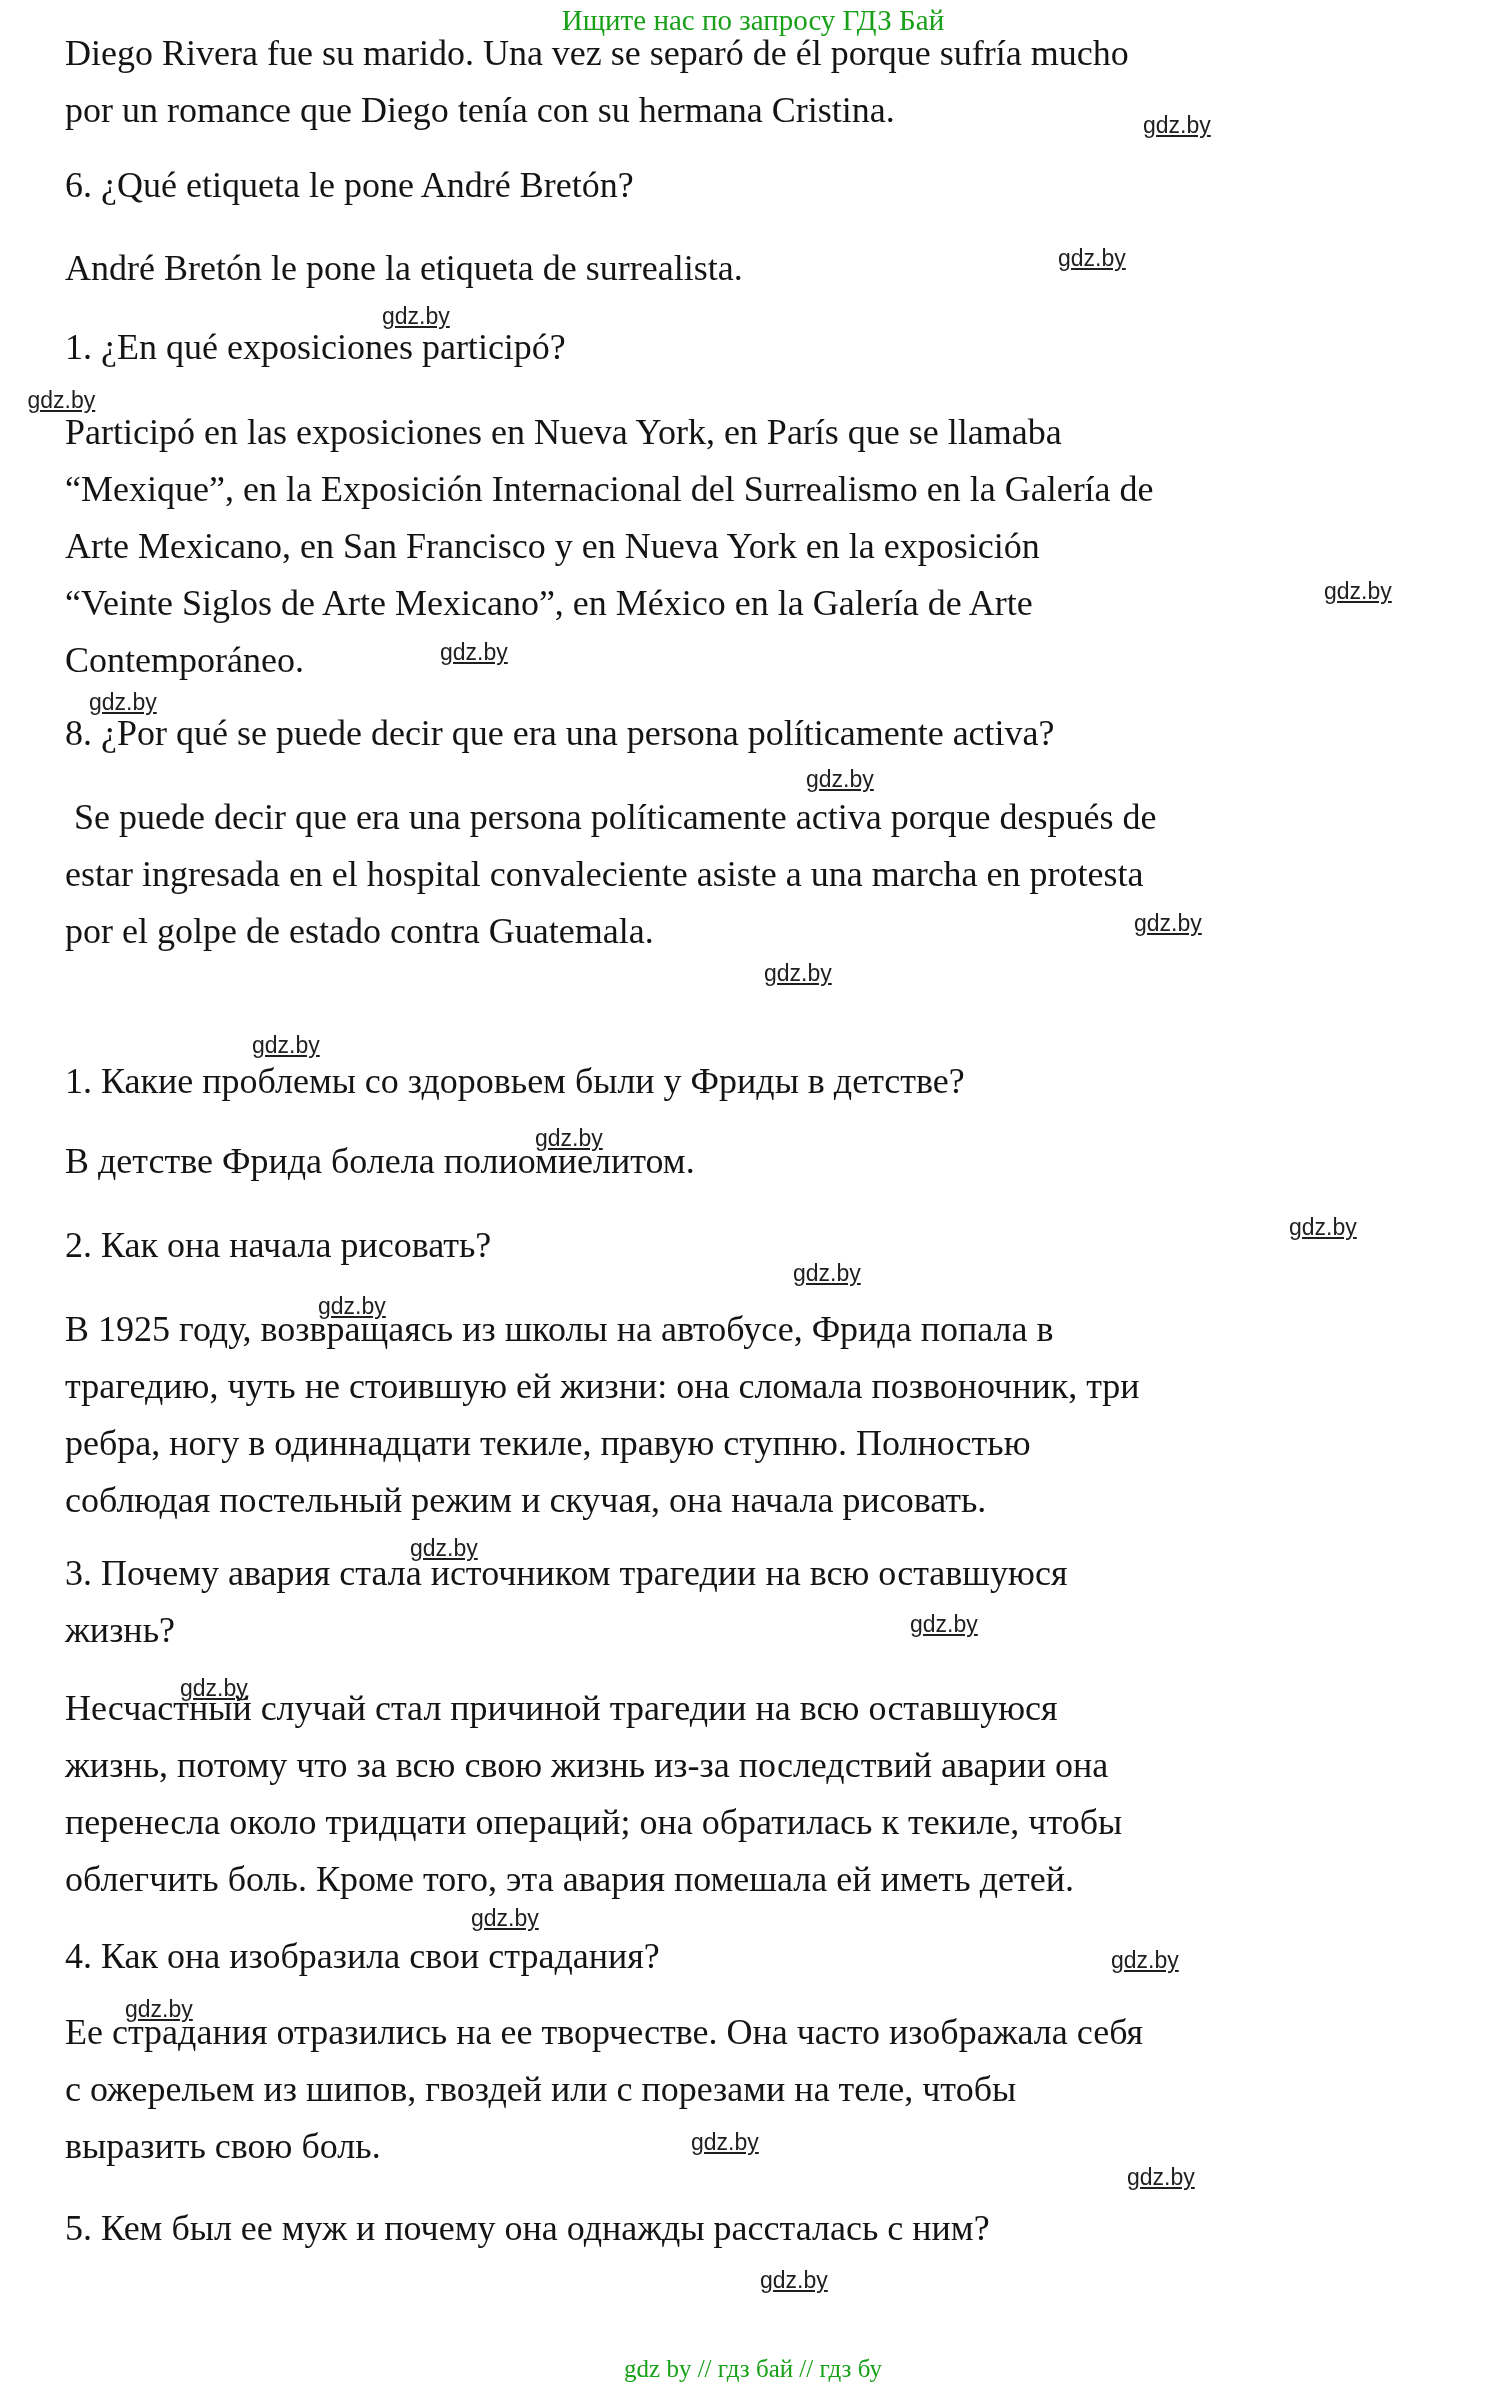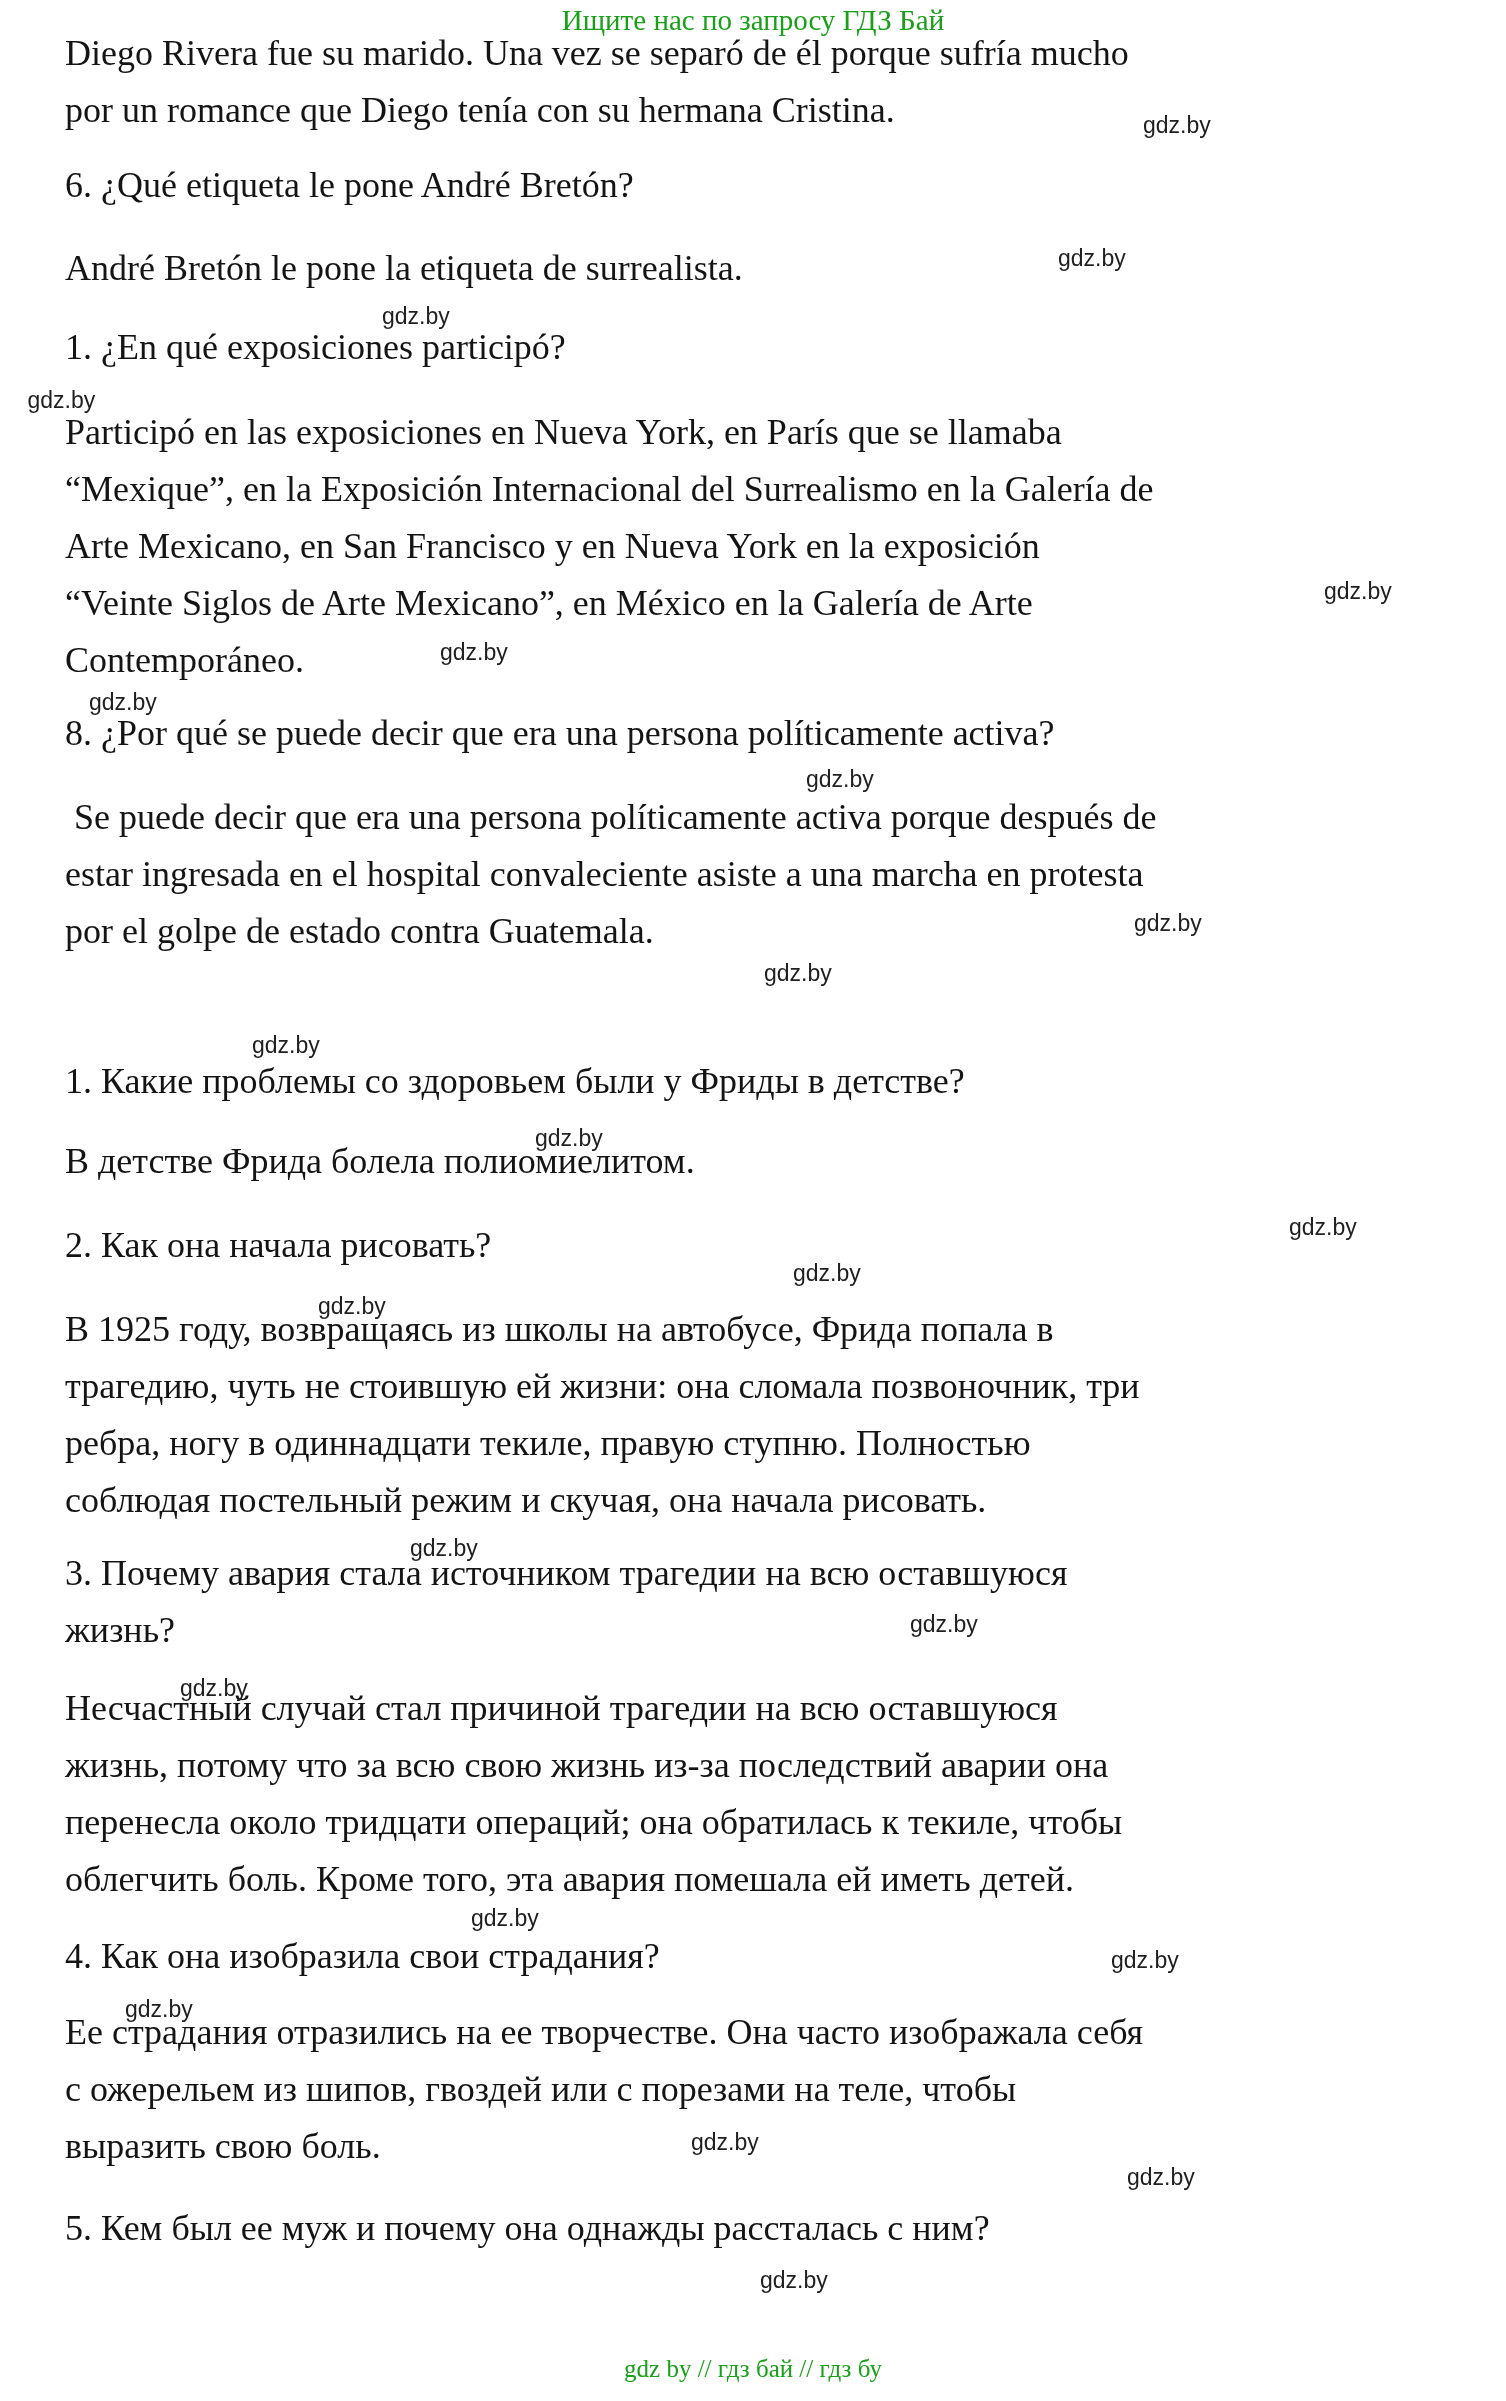--- a/index.html
+++ b/index.html
@@ -30,20 +30,21 @@
     line-height: 57px;
   }
   .line { white-space: pre; }
   .wm {
     position: absolute;
     font-family: "Liberation Sans", sans-serif;
     font-size: 23px;
     line-height: 26px;
     color: #1f1f1f;
     white-space: pre;
+    text-decoration: underline;
   }
 </style>
 </head>
 <body>
 
 <div class="page">
 
   <div class="promo header">Ищите нас по запросу ГДЗ Бай</div>
 
   <div class="block" style="top:24.5px">

